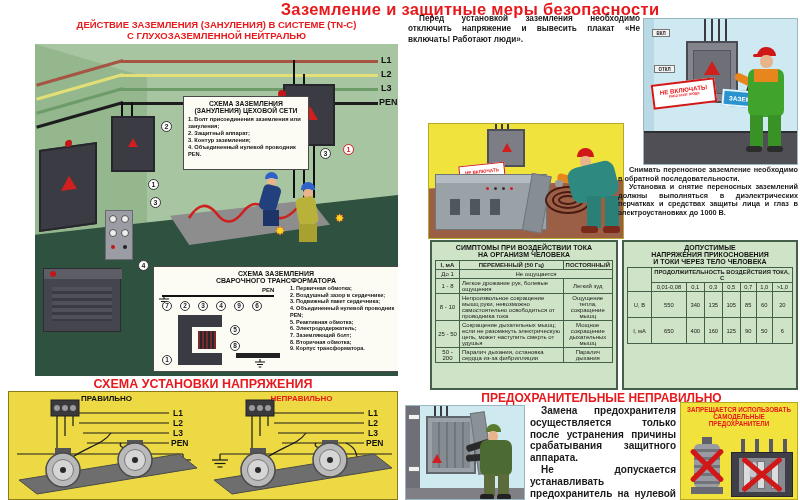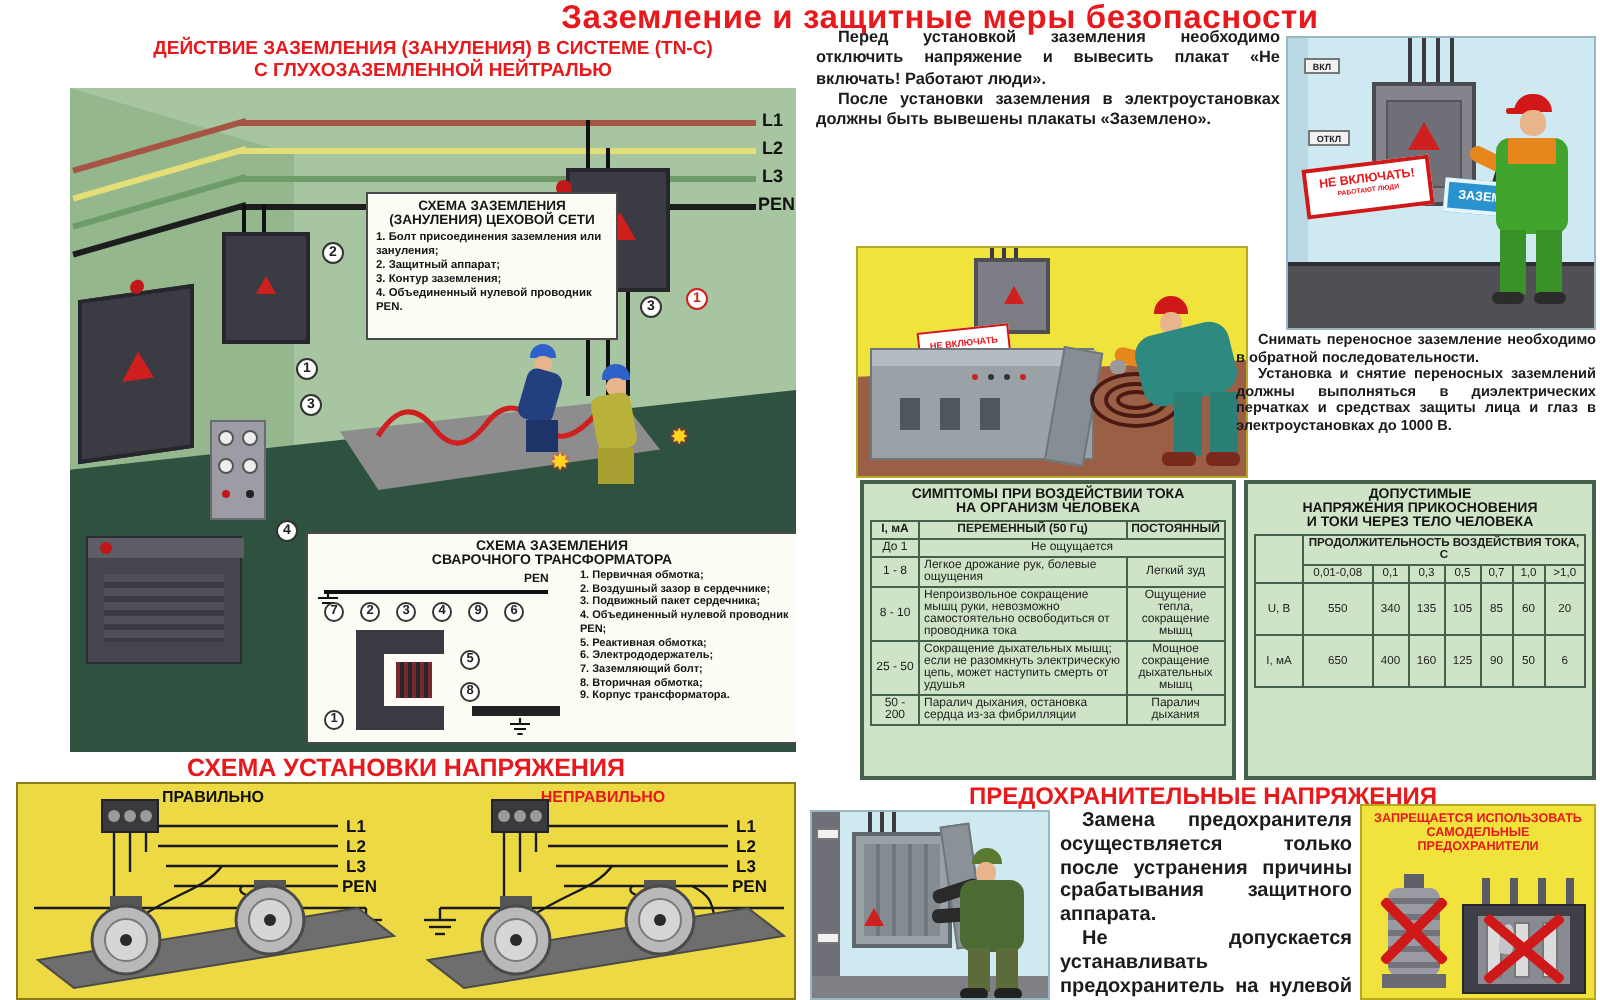--- a/index.html
+++ b/index.html
@@ -248,21 +248,20 @@
     </svg>
     <div class="buslbl" style="left:162px;top:16px;font-size:8.5px">L1</div>
     <div class="buslbl" style="left:162px;top:26px;font-size:8.5px">L2</div>
     <div class="buslbl" style="left:162px;top:36px;font-size:8.5px">L3</div>
     <div class="buslbl" style="left:160px;top:46px;font-size:8.5px">PEN</div>
   </div>
 </div>
 
 <div class="abs txt" style="left:408px;top:14px;width:232px;height:108px;font-size:8.2px;line-height:1.26;overflow:hidden">
   <p>Перед установкой заземления необходимо отключить напряжение и вывесить плакат «Не включать! Работают люди».</p>
-  <p>После установки заземления в электроустановках должны быть вывешены плакаты «Заземлено».</p>
 </div>
 
 <div class="abs ill" style="left:643px;top:18px;width:155px;height:147px;background:#cfe9f2;border:1px solid #9ab8c2">
   <div class="abs" style="left:0;top:0;width:10px;height:147px;background:#b9d9e4"></div>
   <div class="abs" style="left:0;top:112px;width:155px;height:35px;background:#4f4f55;border-top:2px solid #2e2e33"></div>
   <div class="abs" style="left:60px;top:0;width:24px;height:22px;background:repeating-linear-gradient(90deg,#3a3a40 0 2px,transparent 2px 7px)"></div>
   <div class="abs" style="left:42px;top:22px;width:52px;height:62px;background:#84848c;border:2px solid #4a4a52">
     <div class="abs" style="left:5px;top:7px;width:38px;height:44px;background:#6f6f77;border:1px solid #55555d"></div>
     <div class="warn" style="left:16px;top:18px"></div>
   </div>
@@ -401,21 +400,21 @@
       <td>160</td>
       <td>125</td>
       <td>90</td>
       <td>50</td>
       <td>6</td>
     </tr>
   </tbody>
     </table>
 </div>
 
-<div class="abs red b ctr" style="left:405px;top:391px;width:393px;font-size:12px">ПРЕДОХРАНИТЕЛЬНЫЕ НАПРЯЖЕНИЯ</div>
+<div class="abs red b ctr" style="left:405px;top:391px;width:393px;font-size:12px">ПРЕДОХРАНИТЕЛЬНЫЕ НЕПРАВИЛЬНО</div>
 
 <div class="abs ill" style="left:405px;top:405px;width:120px;height:95px;background:#cfe9f0;border:1px solid #9ab8c2">
   <div class="abs" style="left:0;top:0;width:14px;height:95px;background:#6f6f77"></div>
   <div class="abs" style="left:0;top:82px;width:120px;height:13px;background:#7f7f85"></div>
   <div class="abs" style="left:28px;top:0;width:18px;height:10px;background:repeating-linear-gradient(90deg,#3a3a40 0 2px,transparent 2px 6px)"></div>
   <div class="chip" style="left:2px;top:8px;width:12px;height:6px"></div>
   <div class="chip" style="left:2px;top:60px;width:12px;height:6px"></div>
   <div class="abs" style="left:20px;top:10px;width:50px;height:58px;background:#9aa2a8;border:2px solid #5f676d">
     <div class="abs" style="left:4px;top:4px;width:38px;height:46px;background:repeating-linear-gradient(90deg,#848c92 0 6px,#6f777d 6px 8px)"></div>
     <div class="warn sm" style="left:4px;top:36px"></div>

